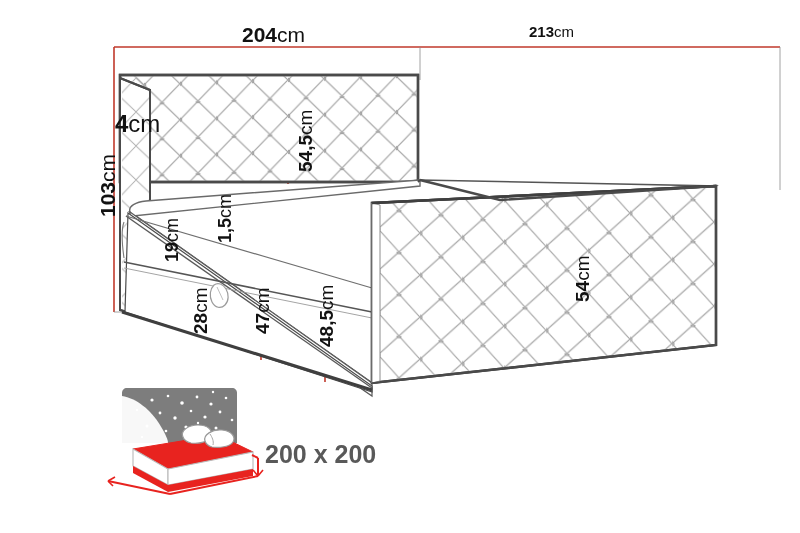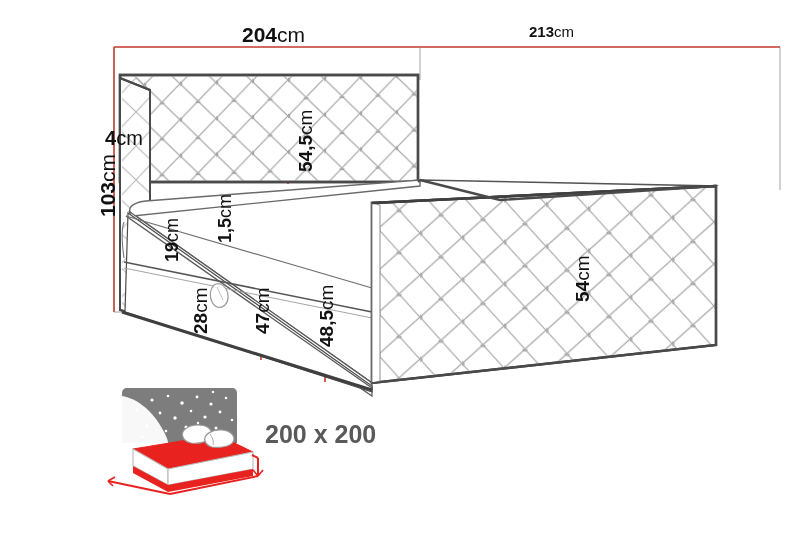--- a/index.html
+++ b/index.html
@@ -235,21 +235,21 @@
   </div>
 
   <div class="dim-label" style="left:529px; top:24px; font-size:15px;">
     <span class="num">213</span><span class="unit">cm</span>
   </div>
 
   <div class="dim-label vert" style="left:97px; top:217px; font-size:21px; transform:rotate(-90deg);">
     <span class="num">103</span><span class="unit">cm</span>
   </div>
 
-  <div class="dim-label" style="left:105px; top:112px; font-size:20px;margin-top:16px;">
+  <div class="dim-label" style="left:115px; top:112px; font-size:24px;">
     <span class="num">4</span><span class="unit">cm</span>
   </div>
 
   <div class="dim-label vert" style="left:296px; top:172px; font-size:19px; transform:rotate(-90deg);">
     <span class="num">54,5</span><span class="unit">cm</span>
   </div>
 
   <div class="dim-label vert" style="left:163px; top:262px; font-size:18px; transform:rotate(-90deg);">
     <span class="num">19</span><span class="unit">cm</span>
   </div>
@@ -267,15 +267,15 @@
   </div>
 
   <div class="dim-label vert" style="left:317px; top:347px; font-size:19px; transform:rotate(-90deg);">
     <span class="num">48,5</span><span class="unit">cm</span>
   </div>
 
   <div class="dim-label vert" style="left:573px; top:302px; font-size:19px; transform:rotate(-90deg);">
     <span class="num">54</span><span class="unit">cm</span>
   </div>
 
-  <div class="size-caption" style="left:265px; top:420px;">200 x 200</div>
+  <div class="size-caption" style="left:265px; top:440px;">200 x 200</div>
 
 </div>
 
 </body></html>

